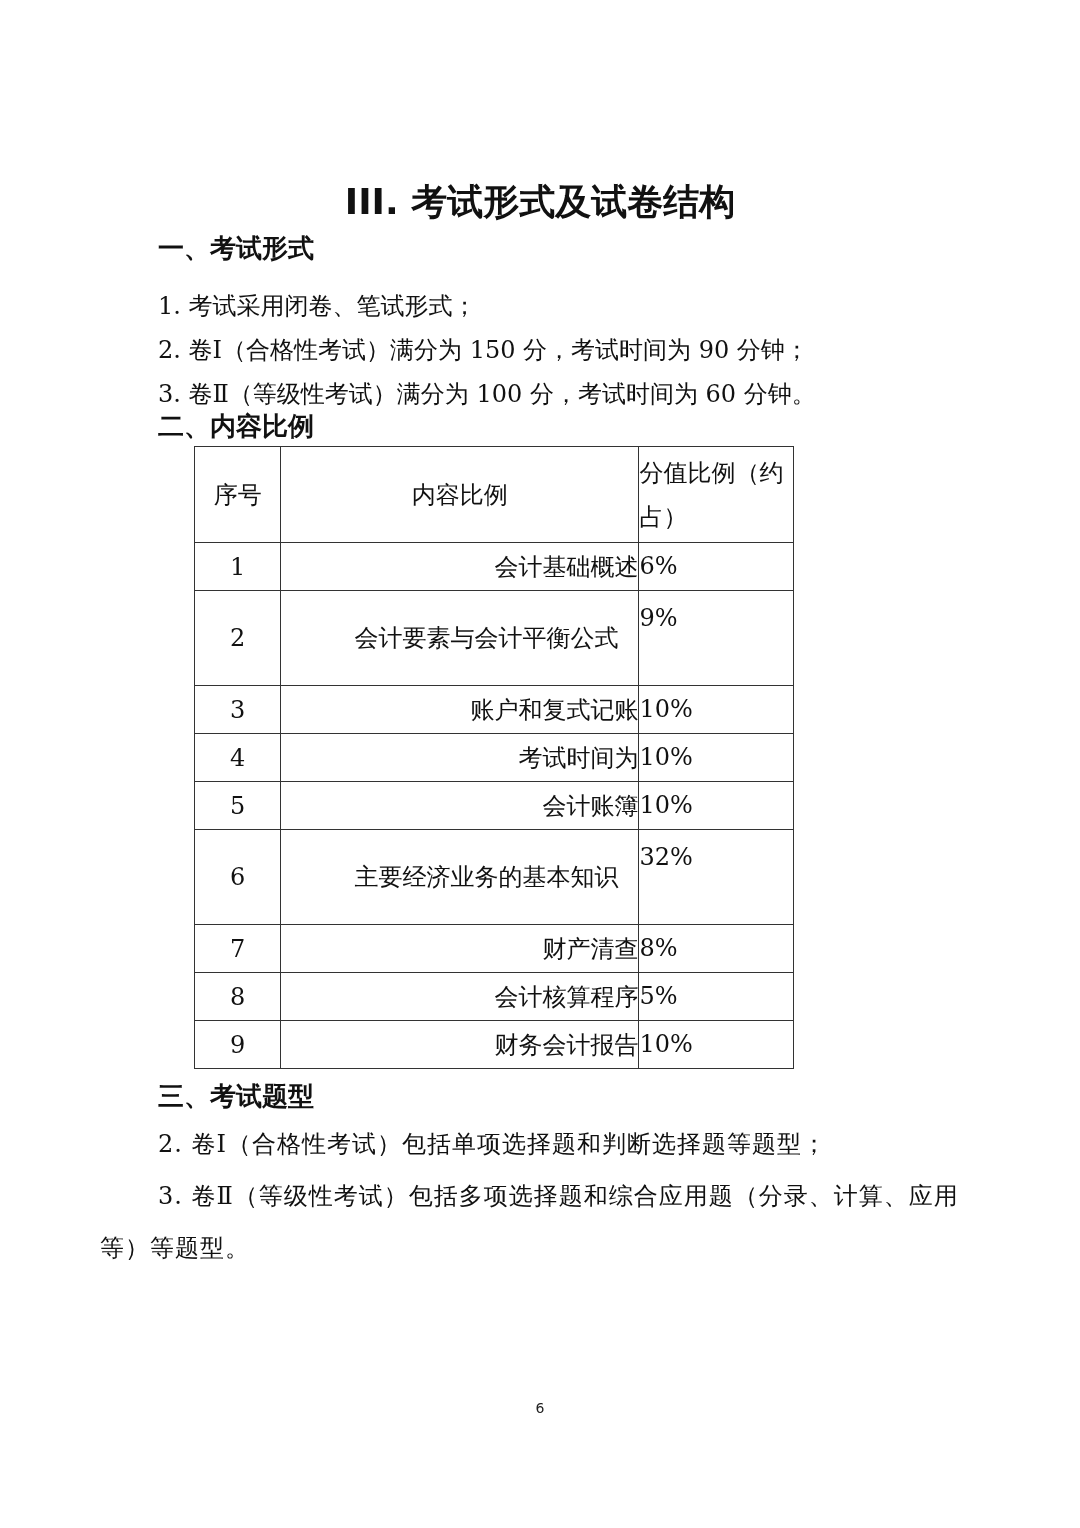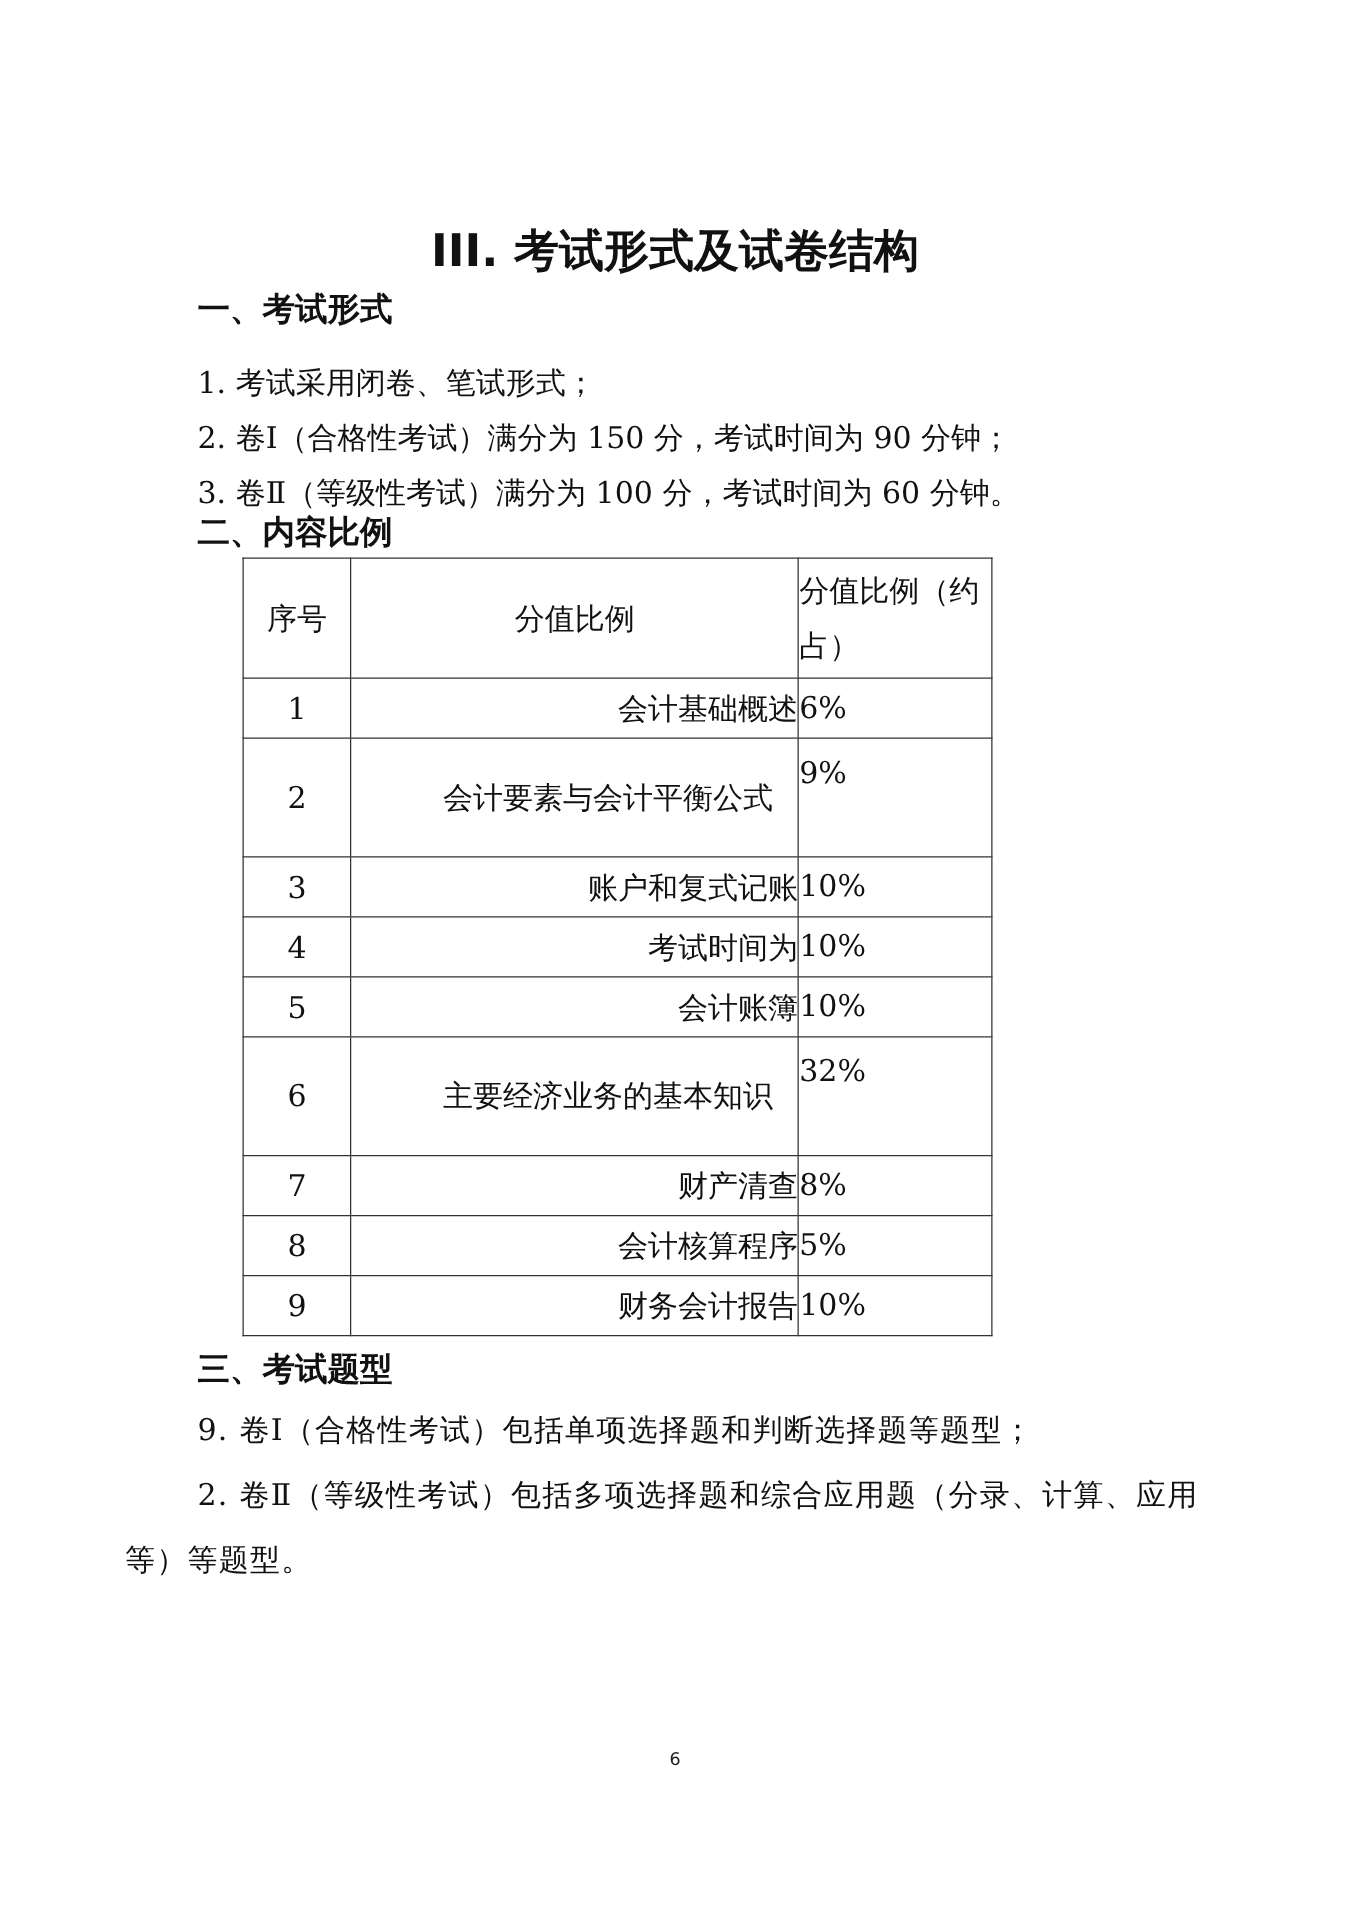--- a/index.html
+++ b/index.html
@@ -57,21 +57,21 @@
 <div class="p" style="top:272px">1. 考试采用闭卷、笔试形式；</div>
 <div class="p" style="top:316px">2. 卷Ⅰ（合格性考试）满分为 150 分，考试时间为 90 分钟；</div>
 <div class="p" style="top:360px">3. 卷Ⅱ（等级性考试）满分为 100 分，考试时间为 60 分钟。</div>
 
 <div class="h2" style="top:404px">二、内容比例</div>
 
 <table class="content-table">
   <tbody>
       <tr class="hdr">
     <td class="col-no">序号</td>
-    <td class="col-content">分值比例</td>
+    <td class="col-content">内容比例</td>
     <td class="col-ratio">分值比例（约占）</td>
   </tr>
   <tr class="row">
     <td class="col-no">1</td>
     <td class="col-content content-cell">会计基础概述</td>
     <td class="col-ratio">6%</td>
   </tr>
   <tr class="row tall">
     <td class="col-no">2</td>
     <td class="col-content content-cell wrap">会计要素与会计平衡公式</td>
@@ -109,16 +109,16 @@
   </tr>
   <tr class="row">
     <td class="col-no">9</td>
     <td class="col-content content-cell">财务会计报告</td>
     <td class="col-ratio">10%</td>
   </tr>
 </tbody>
   </table>
 
 <div class="h2" style="top:1074px">三、考试题型</div>
-<div class="para" style="top:1118px">9. 卷Ⅰ（合格性考试）包括单项选择题和判断选择题等题型；</div>
-<div class="para" style="top:1170px">2. 卷Ⅱ（等级性考试）包括多项选择题和综合应用题（分录、计算、应用等）等题型。</div>
+<div class="para" style="top:1118px">2. 卷Ⅰ（合格性考试）包括单项选择题和判断选择题等题型；</div>
+<div class="para" style="top:1170px">3. 卷Ⅱ（等级性考试）包括多项选择题和综合应用题（分录、计算、应用等）等题型。</div>
 
 <div class="page-number">6</div>
 
 </body></html>

